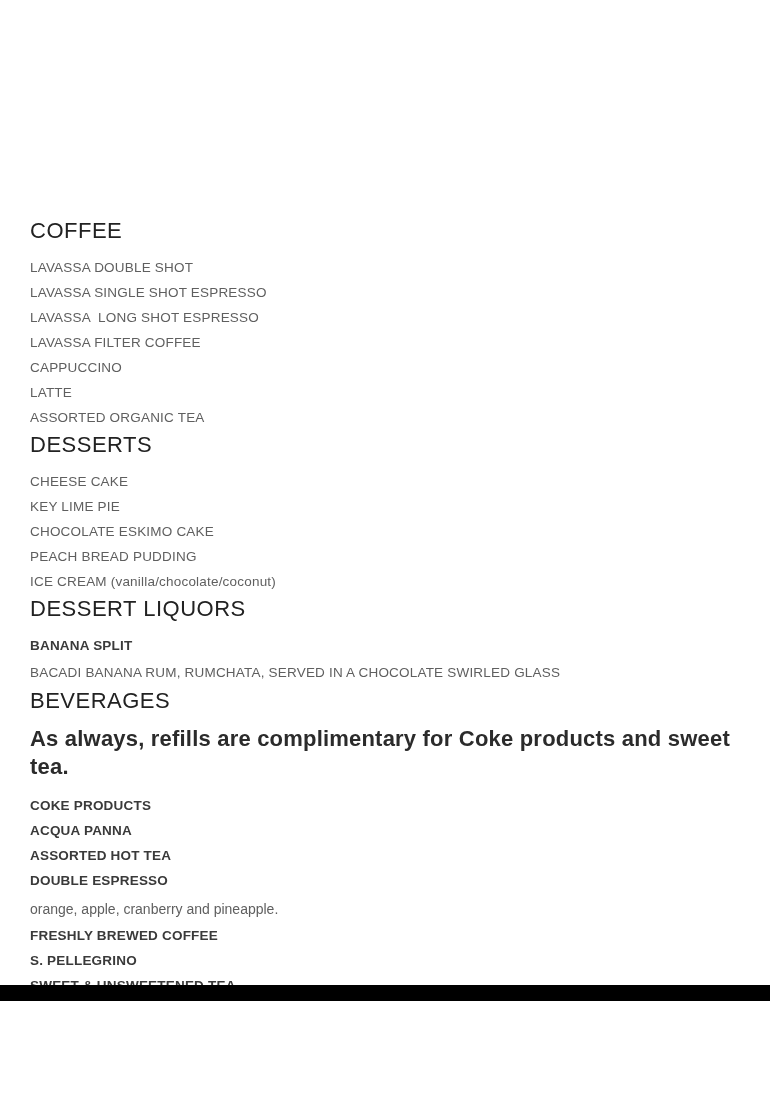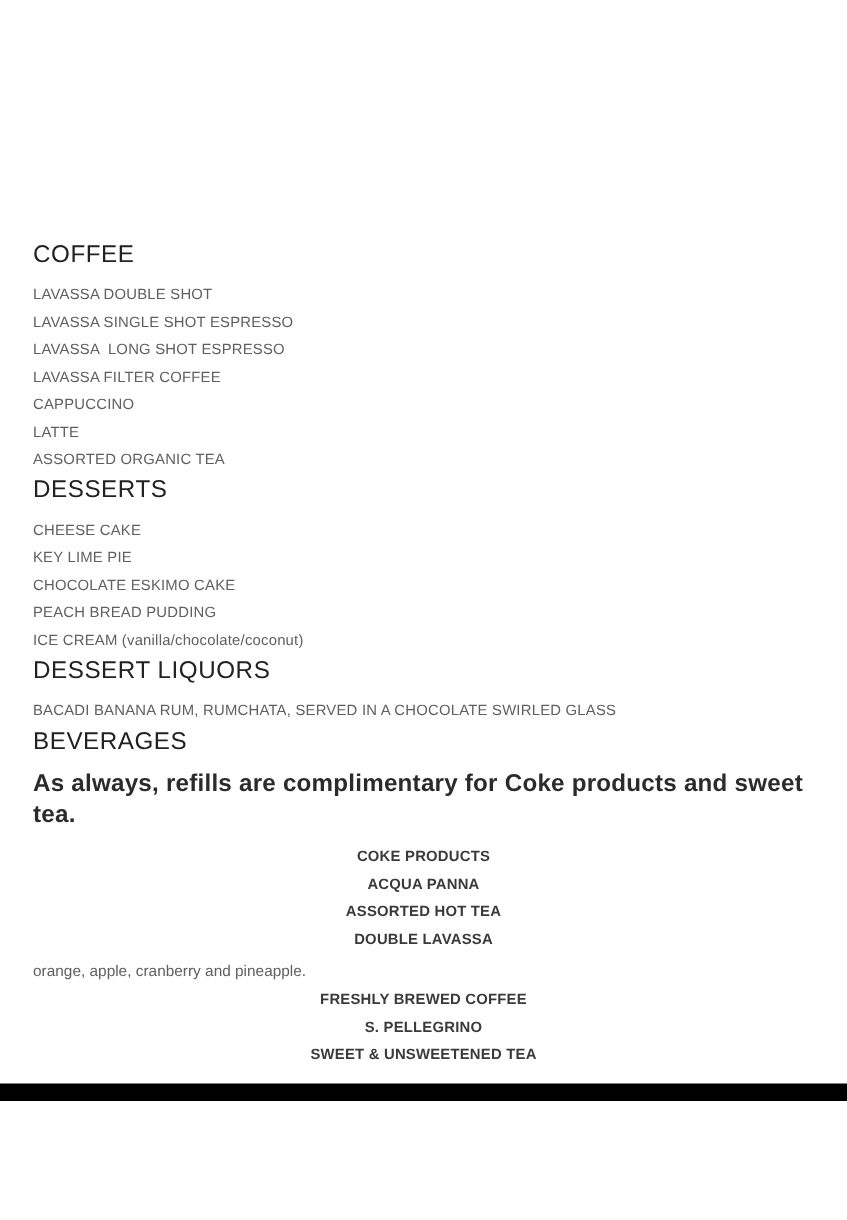--- a/index.html
+++ b/index.html
@@ -39,21 +39,20 @@
   .item {
     font-size: 13.5px;
     line-height: 25px;
     color: var(--item-text);
     letter-spacing: 0.2px;
     white-space: pre-wrap;
   }
   .item.bold {
     font-weight: 700;
     color: var(--bold-item-text);
-    text-align: center;
   }
   .entry-name {
     font-size: 13.5px;
     line-height: 25px;
     font-weight: 700;
     letter-spacing: 0.2px;
     color: var(--bold-item-text);
     margin-top: 2px;
   }
   .entry-desc {
@@ -116,32 +115,33 @@
         <li class="item">KEY LIME PIE</li>
         <li class="item">CHOCOLATE ESKIMO CAKE</li>
         <li class="item">PEACH BREAD PUDDING</li>
         <li class="item">ICE CREAM (vanilla/chocolate/coconut)</li>
       </ul>
     </section>
 
     <section>
       <h2 class="section-title">DESSERT LIQUORS</h2>
       <div>
+        <div class="entry-name">BANANA SPLIT</div>
         <div class="entry-desc">BACADI BANANA RUM, RUMCHATA, SERVED IN A CHOCOLATE SWIRLED GLASS</div>
       </div>
     </section>
 
     <section>
       <h2 class="section-title">BEVERAGES</h2>
       <p class="beverage-note">As always, refills are complimentary for Coke products and sweet tea.</p>
       <ul class="item-list">
         <li class="item bold">COKE PRODUCTS</li>
         <li class="item bold">ACQUA PANNA</li>
         <li class="item bold">ASSORTED HOT TEA</li>
-        <li class="item bold">DOUBLE LAVASSA</li>
+        <li class="item bold">DOUBLE ESPRESSO</li>
       </ul>
       <p class="juice-desc">orange, apple, cranberry and pineapple.</p>
       <ul class="item-list after-juice">
         <li class="item bold">FRESHLY BREWED COFFEE</li>
         <li class="item bold">S. PELLEGRINO</li>
         <li class="item bold">SWEET &amp; UNSWEETENED TEA</li>
       </ul>
     </section>
 
   </main>

